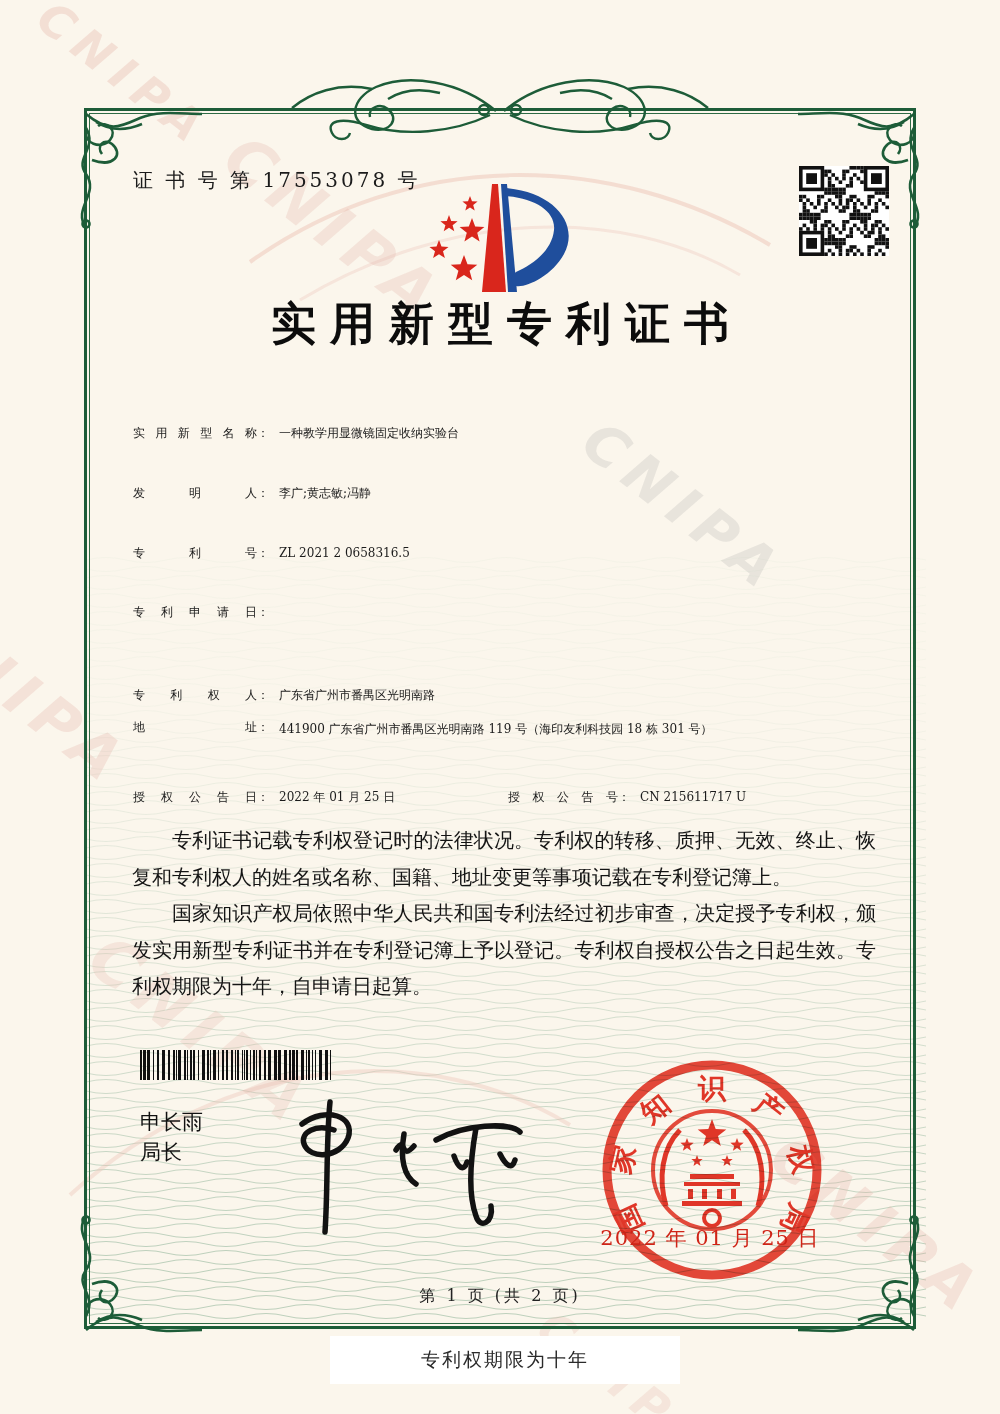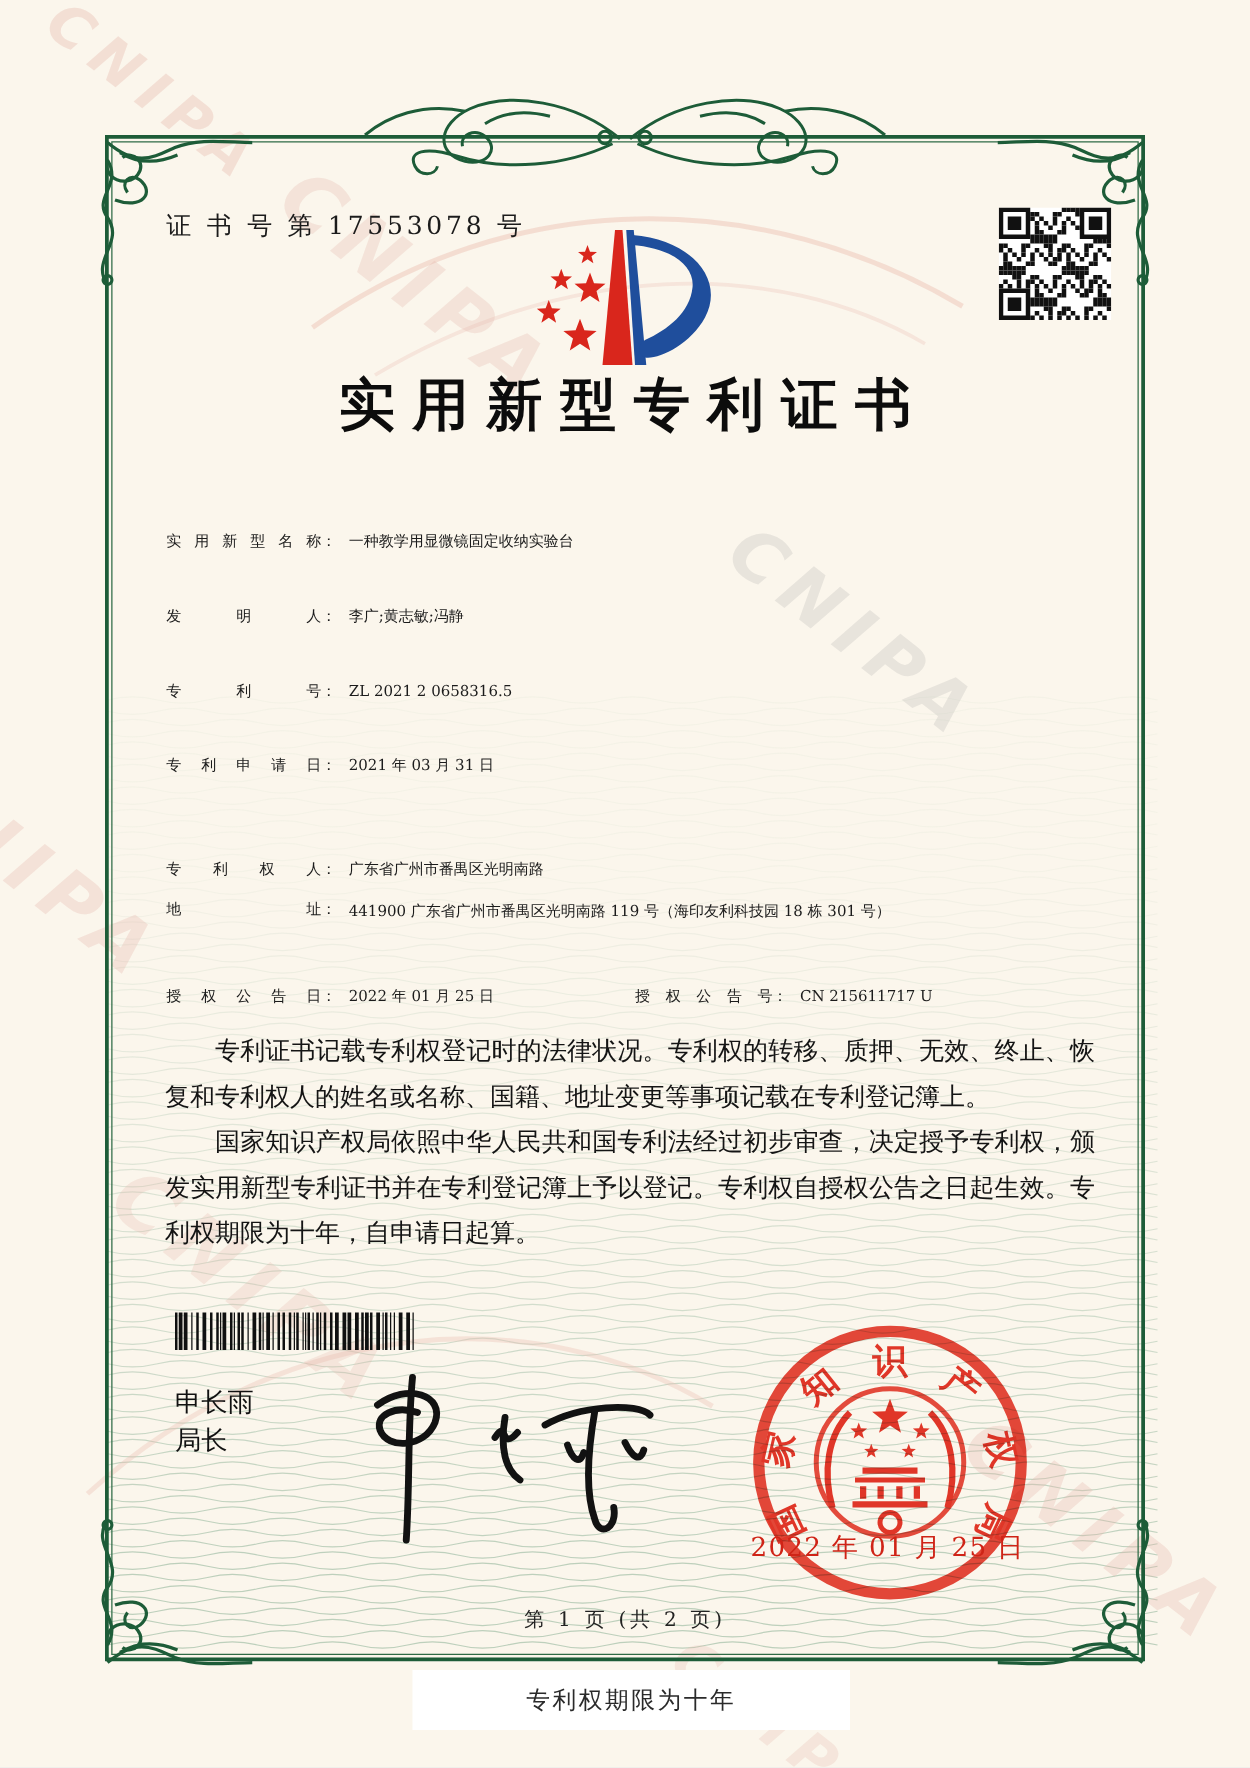--- a/index.html
+++ b/index.html
@@ -481,21 +481,20 @@
     <span class="f-value">李广;黄志敏;冯静</span>
   </div>
   <div class="field-row" style="top:538px;">
     <span class="f-label">专利号</span>
       <span class="f-colon">：</span>
     <span class="f-value">ZL 2021 2 0658316.5</span>
   </div>
   <div class="field-row" style="top:597px;">
     <span class="f-label">专利申请日</span>
       <span class="f-colon">：</span>
-    <span class="f-value">2021 年 03 月 31 日</span>
   </div>
   <div class="field-row" style="top:680px;">
     <span class="f-label">专利权人</span>
       <span class="f-colon">：</span>
     <span class="f-value">广东省广州市番禺区光明南路</span>
   </div>
   <div class="field-row" style="top:712px;">
     <span class="f-label">地址</span>
       <span class="f-colon">：</span>
     <span class="f-value wrap">441900 广东省广州市番禺区光明南路 119 号（海印友利科技园 18 栋 301 号）</span>

